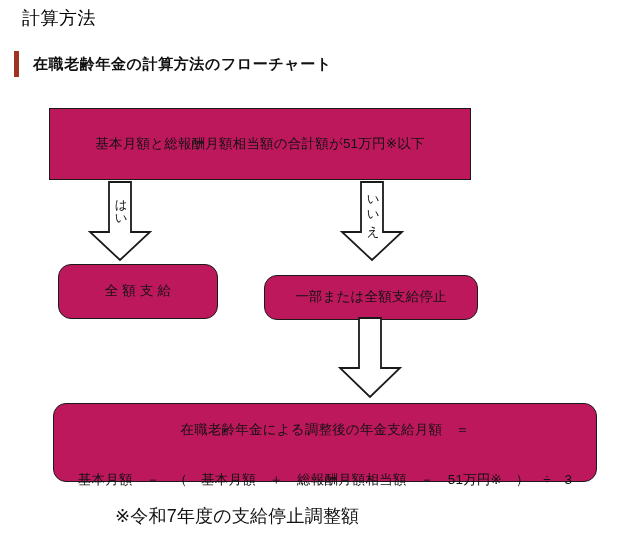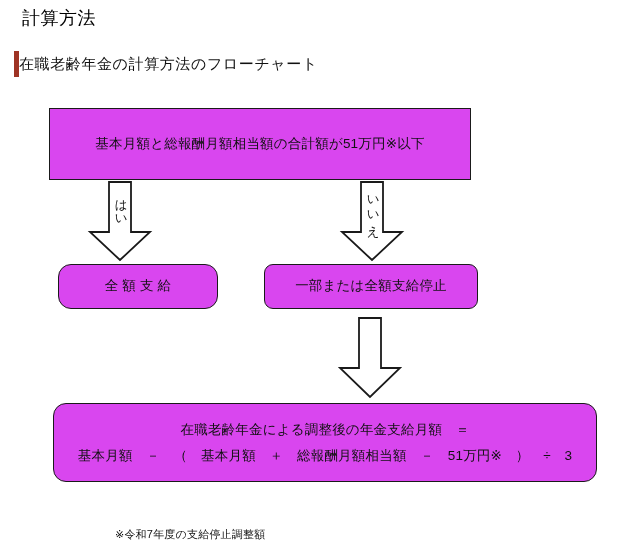--- a/index.html
+++ b/index.html
@@ -39,41 +39,42 @@
     display: flex;
     align-items: center;
   }
   .section-heading .accent-bar {
     width: 5px;
     height: 26px;
     background: #9e3324;
     flex: 0 0 auto;
   }
   .section-heading .section-heading-text {
+    margin-left: 14px;
     font-size: 15px;
-    font-weight: 400;
+    font-weight: 700;
     letter-spacing: 0.6px;
     color: #111111;
     white-space: nowrap;
   }
 
   
   .flowchart {
     position: absolute;
     left: 0;
     top: 0;
     width: 625px;
     height: 544px;
   }
 
   .node {
     position: absolute;
     box-sizing: border-box;
     border: 1.6px solid #1a1a1a;
-    background: #d946ef;
+    background: #be185d;
     display: flex;
     flex-direction: column;
     align-items: center;
     justify-content: center;
     text-align: center;
     font-size: 13.5px;
     line-height: 1.55;
     color: #111111;
     letter-spacing: 0.2px;
   }
@@ -87,42 +88,42 @@
     width: 422px;
     height: 72px;
     font-size: 13.5px;
   }
 
   
   #node-full-payment {
     left: 58px;
     top: 264px;
     width: 160px;
-    height: 45px;
+    height: 55px;
   }
   #node-suspension {
     left: 264px;
-    top: 264px;
+    top: 275px;
     width: 214px;
     height: 45px;
-    border-radius: 9px;
   }
 
   
   #node-formula {
     left: 53px;
     top: 403px;
     width: 544px;
     height: 79px;
     font-size: 13.5px;
     line-height: 1.9;
   }
   #node-formula .formula-line {
     display: block;
     white-space: nowrap;
+    margin-top: 24px;
   }
 
   
   .block-arrow {
     position: absolute;
   }
   .block-arrow svg {
     display: block;
     overflow: visible;
   }
@@ -144,25 +145,24 @@
   #arrow-no       { left: 340px; top: 182px; width: 64px; height: 80px; }
   #arrow-no .arrow-label   { left: 26px; top: 5px; }
 
   #arrow-to-formula { left: 338px; top: 318px; width: 64px; height: 82px; }
 
   
   .footnote {
     position: absolute;
     left: 115px;
     top: 504px;
-    font-size: 11px;
+    font-size: 18px;
     letter-spacing: 0.2px;
     color: #111111;
     white-space: nowrap;
-    margin-top: 23px;
   }
 </style>
 </head>
 <body>
 
 <div class="page-title">計算方法</div>
 
 <div class="section-heading">
   <span class="accent-bar"></span>
   <span class="section-heading-text">在職老齢年金の計算方法のフローチャート</span>

